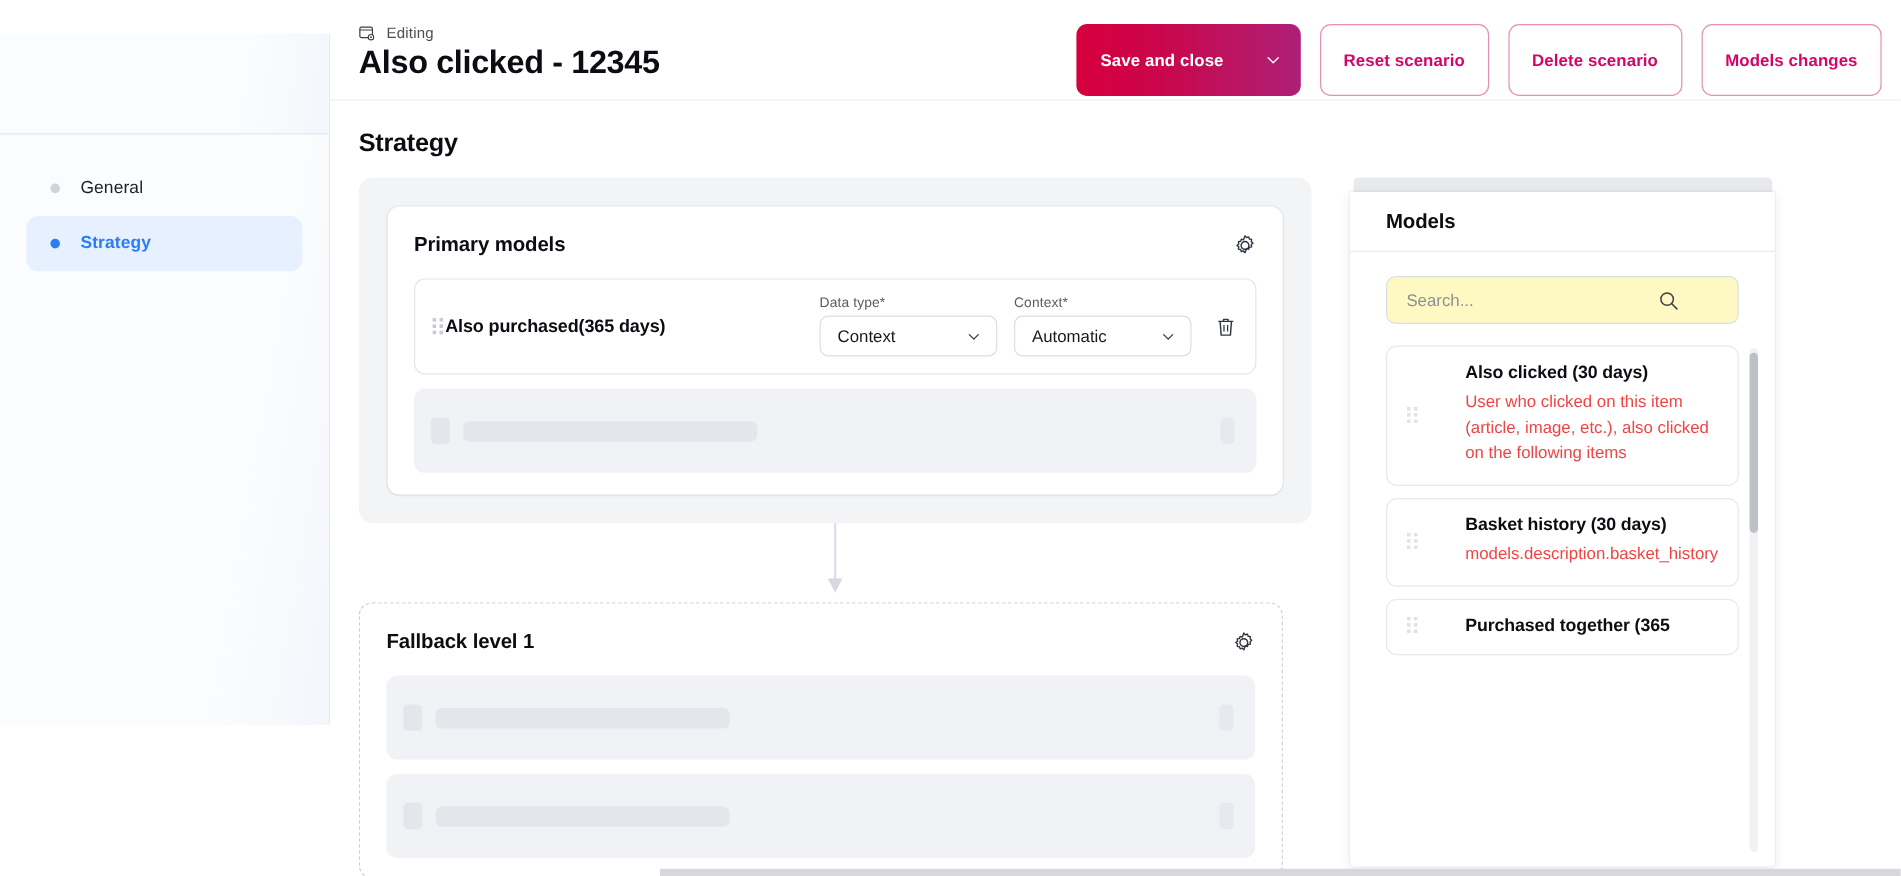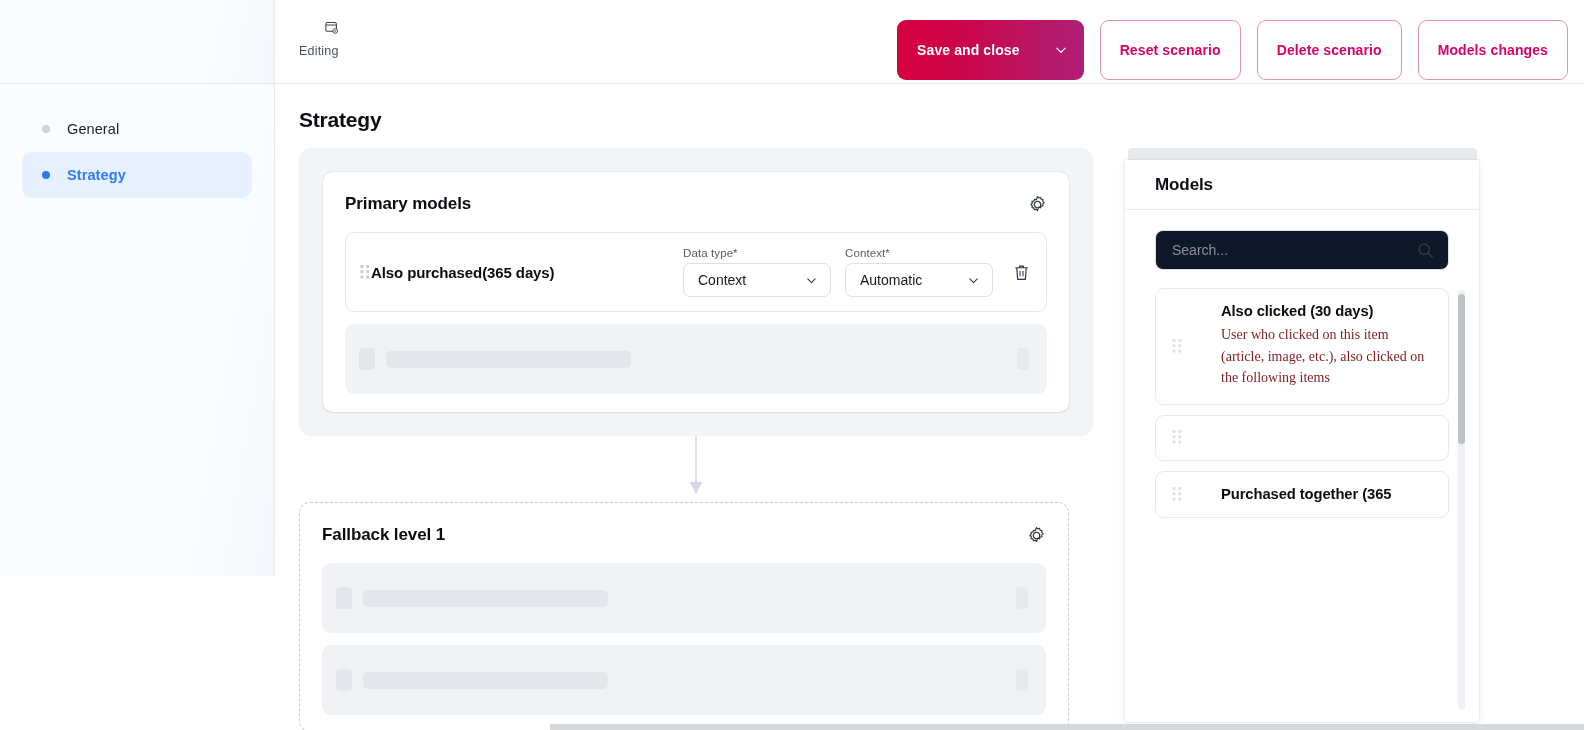--- a/index.html
+++ b/index.html
@@ -10,20 +10,21 @@
     overflow: hidden;
   }
   .app { position: relative; width: 1584px; height: 730px; display: flex; }
 
   
   .sidebar {
     width: 275px; height: 576px; flex: 0 0 275px;
     background: linear-gradient(100deg,#fbfcfd 0%,#fbfcfd 72%,#f3f6fc 100%);
     border-right: 1px solid #e8eaee;
     position: relative;
+    margin-top: 28px;
   }
   .sidebar-top {
     height: 84px; border-bottom: 1px solid #e3e7f0;
     background: linear-gradient(100deg,#fbfcfd 0%,#fbfcfd 72%,#f3f6fc 100%);
   }
   .nav { padding: 22px 22px 0 22px; }
   .nav-item {
     display: flex; align-items: center; gap: 17px;
     height: 46px; border-radius: 10px; padding: 0 20px;
     cursor: pointer;
@@ -38,21 +39,21 @@
   
   .content { flex: 1 1 auto; height: 730px; position: relative; background: #fff; }
 
   
   .topbar {
     height: 84px; border-bottom: 1px solid #e9ebef;
     display: flex; align-items: flex-start; justify-content: space-between;
     padding: 18px 16px 0 24px; background: #fff;
   }
   .title-wrap { padding-top: 3px; }
-  .eyebrow { display: flex; align-items: flex-end; gap: 9px; flex-direction: column; }
+  .eyebrow { display: flex; align-items: center; gap: 9px; }
   .eyebrow-text { font-size: 12.5px; color: #4a4f58; letter-spacing: .2px; }
   .page-title {
     font-size: 27px; font-weight: 700; color: #0b0d12;
     letter-spacing: -.3px; margin-top: 2px; line-height: 1.15;
   }
   .actions { display: flex; align-items: center; gap: 16px; padding-top: 2px; }
   .btn {
     height: 60px; border-radius: 9px; font-size: 14px; font-weight: 700;
     display: inline-flex; align-items: center; justify-content: center;
     cursor: pointer; white-space: nowrap; letter-spacing: .1px;
@@ -142,40 +143,40 @@
     height: 562px; overflow: hidden; position: relative;
   }
   .panel-head {
     height: 50px; display: flex; align-items: center;
     padding: 0 30px; border-bottom: 1px solid #e9ebef;
   }
   .panel-title { font-size: 17px; font-weight: 700; color: #0b0d12; letter-spacing: -.1px; }
   .panel-body { padding: 20px 30px 0 30px; position: relative; height: 512px; }
   .search-box {
     height: 40px; border: 1px solid #dcdfe4; border-radius: 8px;
-    display: flex; align-items: center; justify-content: space-between;
-    padding: 0 14px 0 16px; cursor: text; background: #0f172a;
+    display: flex; align-items: center; 
+    padding: 0 14px 0 16px; cursor: text; background: #fef9c3;
   }
   .search-input {
     border: none; outline: none; font-size: 14px; color: #7b8089;
     font-family: "Liberation Sans", sans-serif; background: transparent; width: 210px;
   }
   .search-input::placeholder { color: #8b9098; }
   .search-icon { width: 17px; height: 17px; display: block; }
 
   .model-list { margin-top: 18px; position: relative; }
   .mcard {
     border: 1px solid #e7e9ee; border-radius: 9px; background: #fff;
     padding: 14px 16px 15px 16px; margin-bottom: 10px;
     display: flex; align-items: center; gap: 14px;
   }
   .mcard-grip { width: 11px; height: 15px; flex: 0 0 11px; display:block; }
   .mcard-body { flex: 1 1 auto; margin-left: 24px; }
   .mcard-title { font-size: 14.8px; font-weight: 700; color: #0b0d12; letter-spacing: -.1px; }
-  .mcard-desc { font-size: 14px; color: #7f1d1d; margin-top: 5px; line-height: 1.55; font-family: Liberation Serif, serif; }
+  .mcard-desc { font-size: 14px; color: #ef4444; margin-top: 5px; line-height: 1.55; }
   .mcard-desc.mono-ellipsis { white-space: nowrap; overflow: visible; }
 
   .panel-scrollbar {
     position: absolute; right: 14px; top: 80px; width: 7px; height: 420px;
     background: #f0f1f4; border-radius: 4px;
   }
   .panel-thumb {
     position: absolute; right: 14px; top: 84px; width: 7px; height: 150px;
     background: #bcc0c7; border-radius: 4px; cursor: grab;
   }
@@ -211,20 +212,21 @@
       <div class="title-wrap">
         <div class="eyebrow">
           <svg class="chev" width="15" height="15" viewBox="0 0 16 16">
             <rect x="1" y="1.8" width="12" height="10" rx="1.6" fill="none" stroke="#3a3f48" stroke-width="1.15"></rect>
             <line x1="1" y1="4.6" x2="13" y2="4.6" stroke="#3a3f48" stroke-width="1.1"></line>
             <circle cx="11.6" cy="11.4" r="2.6" fill="#fff" stroke="#3a3f48" stroke-width="1.05"></circle>
             <circle cx="11.6" cy="11.4" r=".9" fill="#3a3f48"></circle>
           </svg>
           <span class="eyebrow-text">Editing</span>
         </div>
+        <h1 class="page-title">Also clicked - 12345</h1>
       </div>
 
       <div class="actions">
         <button class="btn btn-primary">
           <span>Save and close</span>
           <svg class="chev" viewBox="0 0 16 16">
             <polyline points="3.2,5.8 8,10.6 12.8,5.8" fill="none" stroke="#ffffff" stroke-width="1.3" stroke-linecap="round" stroke-linejoin="round"></polyline>
           </svg>
         </button>
         <button class="btn btn-outline">Reset scenario</button>
@@ -348,20 +350,24 @@
                     <svg class="mcard-grip" viewBox="0 0 8 12">
                       <g fill="#dfe2e8">
                         <rect x="0" y="0" width="2.4" height="2.4" rx=".4"></rect>
                           <rect x="4.6" y="0" width="2.4" height="2.4" rx=".4"></rect>
                         <rect x="0" y="4.2" width="2.4" height="2.4" rx=".4"></rect>
                           <rect x="4.6" y="4.2" width="2.4" height="2.4" rx=".4"></rect>
                         <rect x="0" y="8.4" width="2.4" height="2.4" rx=".4"></rect>
                           <rect x="4.6" y="8.4" width="2.4" height="2.4" rx=".4"></rect>
                       </g>
                     </svg>
+                    <div class="mcard-body">
+                      <div class="mcard-title">Basket history (30 days)</div>
+                      <div class="mcard-desc mono-ellipsis">models.description.basket_history</div>
+                    </div>
                   </div>
 
                   <div class="mcard">
                     <svg class="mcard-grip" viewBox="0 0 8 12">
                       <g fill="#dfe2e8">
                         <rect x="0" y="0" width="2.4" height="2.4" rx=".4"></rect>
                           <rect x="4.6" y="0" width="2.4" height="2.4" rx=".4"></rect>
                         <rect x="0" y="4.2" width="2.4" height="2.4" rx=".4"></rect>
                           <rect x="4.6" y="4.2" width="2.4" height="2.4" rx=".4"></rect>
                         <rect x="0" y="8.4" width="2.4" height="2.4" rx=".4"></rect>

